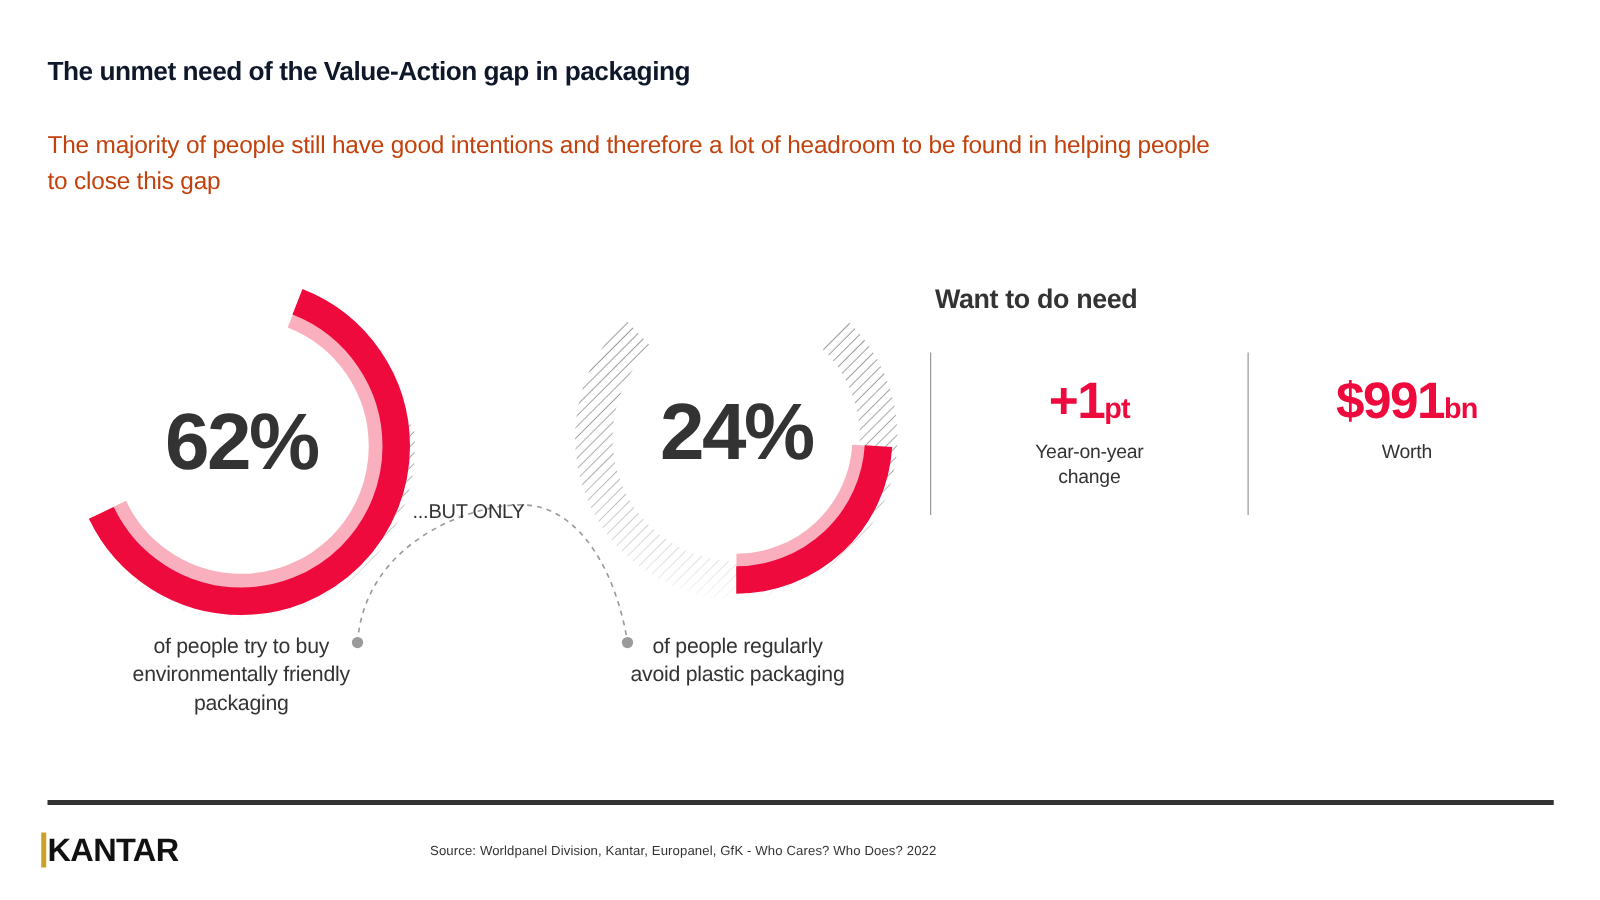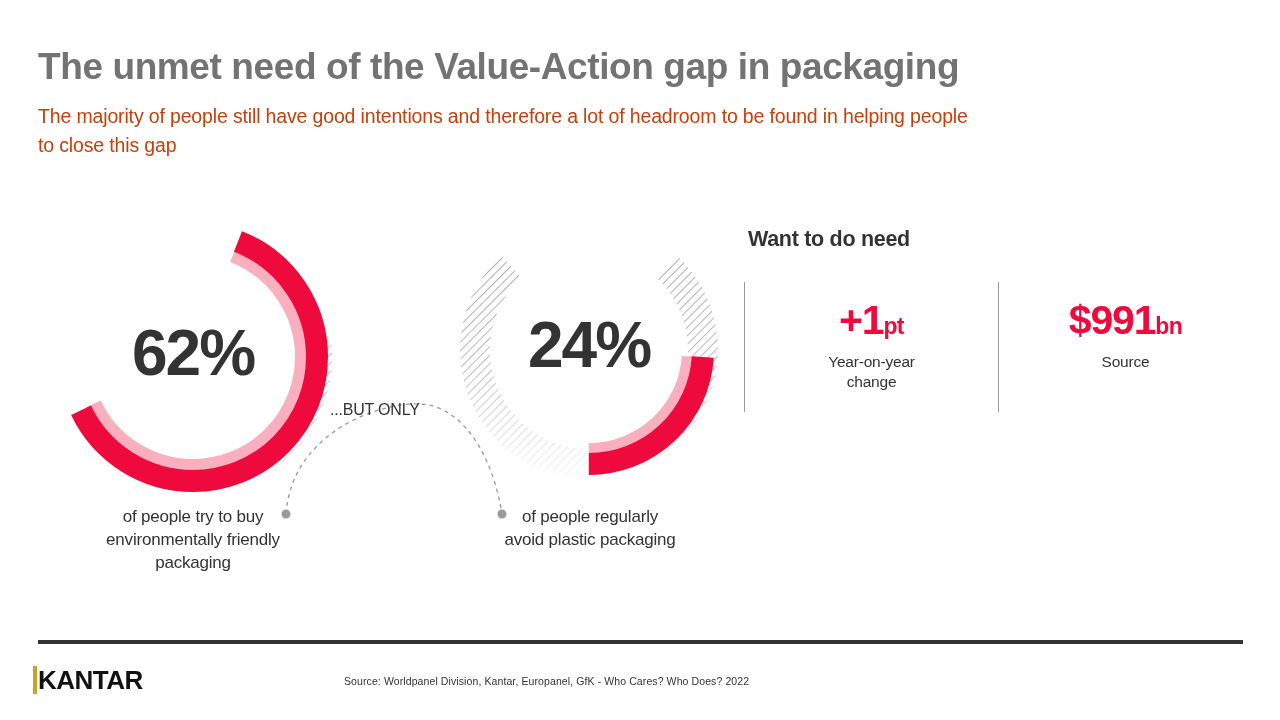--- a/index.html
+++ b/index.html
@@ -15,24 +15,24 @@
     font-family: "Liberation Sans", sans-serif;
     color: #333333;
     -webkit-font-smoothing: antialiased;
   }
 
   
   #page-title {
     position: absolute;
     left: 38px;
     top: 46px;
-    font-size: 37px;
+    font-size: 21px;
     font-weight: bold;
     letter-spacing: -0.4px;
-    color: #737373;
+    color: #0f172a;
     white-space: nowrap;
   }
   #page-subtitle {
     position: absolute;
     left: 38px;
     top: 102px;
     font-size: 19.5px;
     line-height: 29px;
     font-weight: normal;
     color: #c2410c;
@@ -274,21 +274,21 @@
     <div class="stat-label">Year-on-year
 change</div>
   </div>
 
   <div class="stat-divider"></div>
 
   <div class="stat-cell">
     <div class="stat-value">
       <span>$991</span><span class="unit">bn</span>
     </div>
-    <div class="stat-label">Source</div>
+    <div class="stat-label">Worth</div>
   </div>
 
 </div>
 
 <div id="footer-rule"></div>
 <div id="kantar-logo">
   <div id="kantar-bar"></div>
   <div id="kantar-text">KANTAR</div>
 </div>
 <div id="source-note">Source: Worldpanel Division, Kantar, Europanel, GfK - Who Cares? Who Does? 2022</div>

